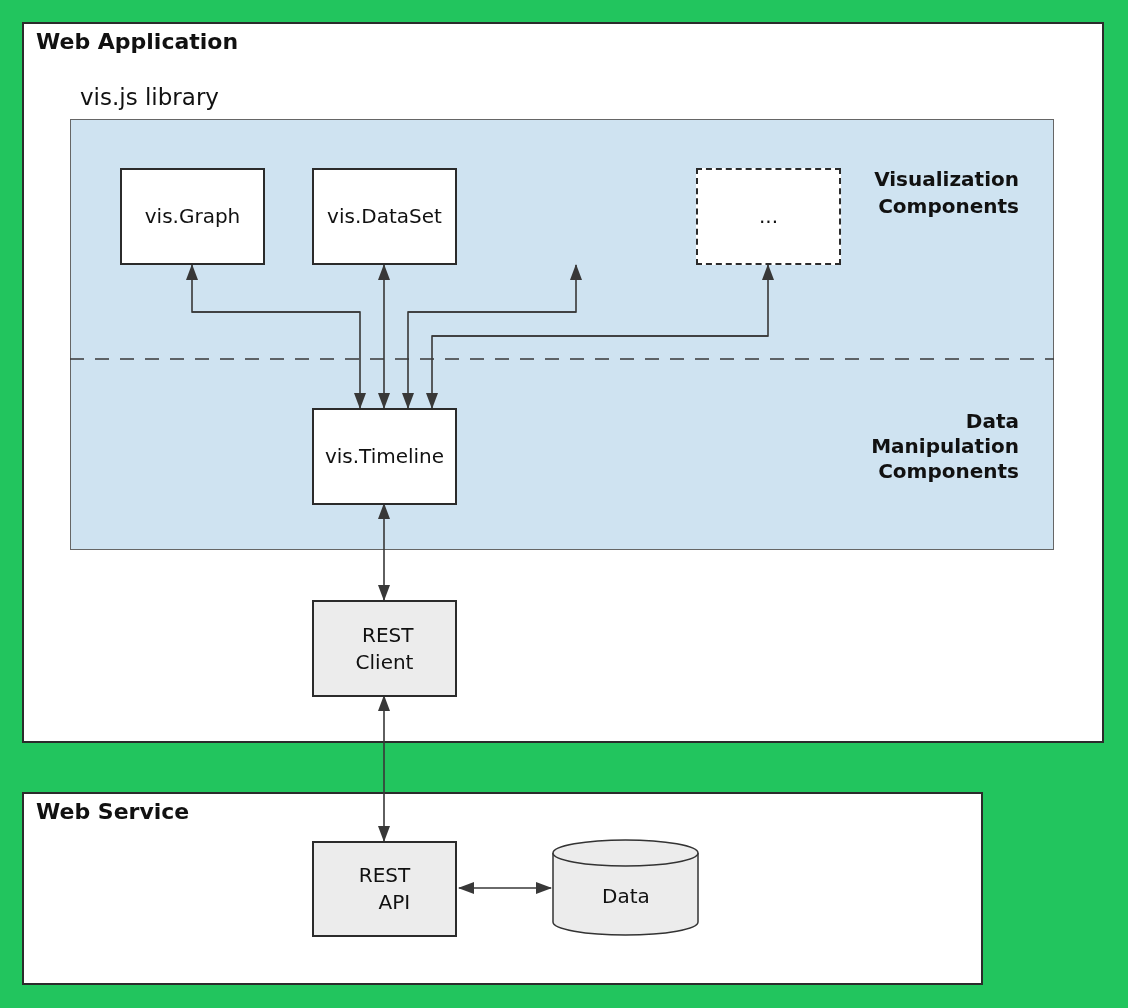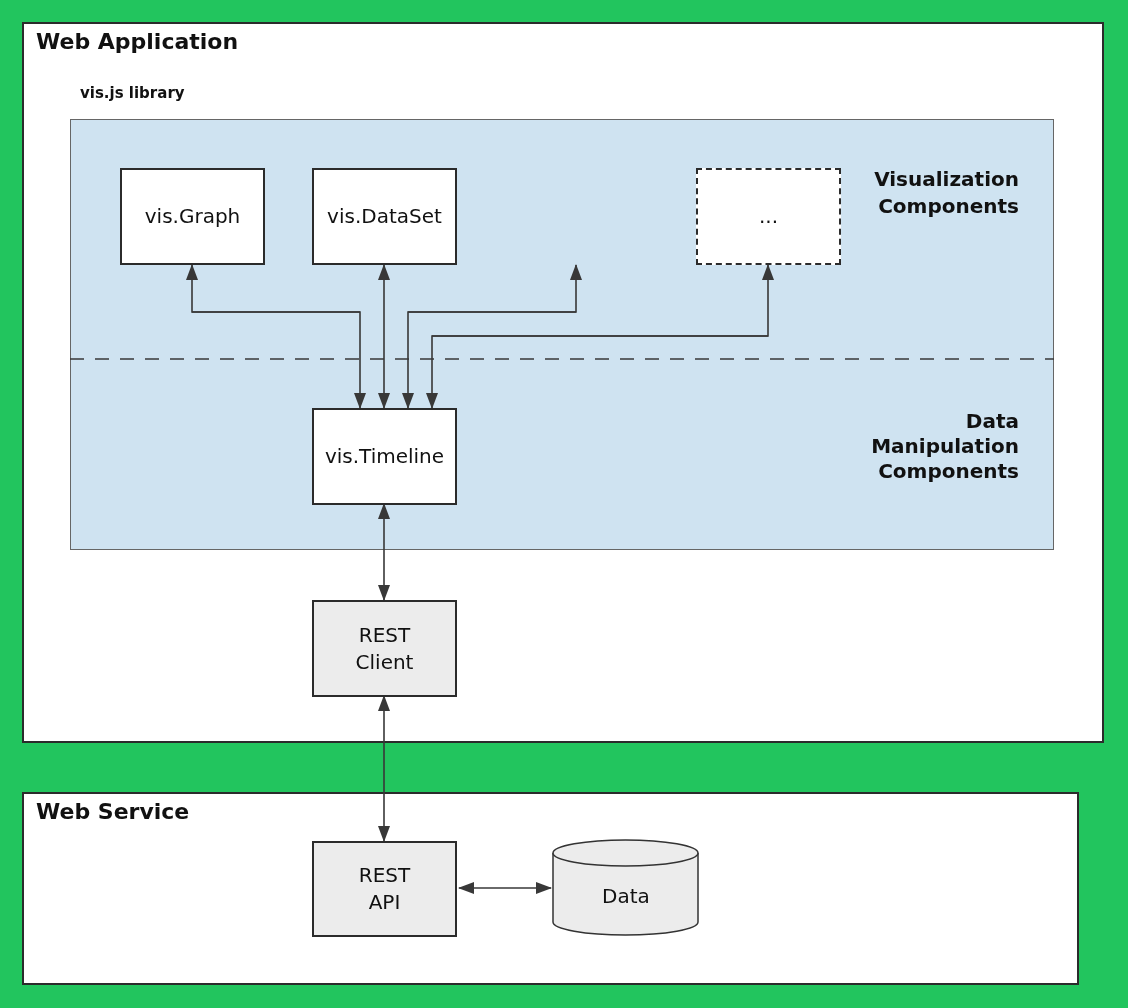--- a/index.html
+++ b/index.html
@@ -6,39 +6,39 @@
   .stage{
     position:relative;width:1128px;height:1008px;background:#22c55e;
     font-family:"DejaVu Sans","Liberation Sans",sans-serif;
     color:var(--text,#111);overflow:hidden;
   }
   .container{
     position:absolute;box-sizing:border-box;background:#fff;
     border:2px solid var(--border-dark,#2b2b2b);z-index:1;
   }
   .webapp{left:22px;top:22px;width:1082px;height:721px;}
-  .webservice{left:22px;top:792px;width:1057px;height:193px;}
+  .webservice{left:22px;top:792px;width:961px;height:193px;}
   .container-title{
     position:absolute;left:12px;top:5px;
     font-size:22px;font-weight:bold;white-space:nowrap;
   }
   .panel{
     position:absolute;left:70px;top:119px;width:984px;height:431px;
     box-sizing:border-box;background:var(--library-bg,#cfe3f1);
     border:1px solid var(--panel-border,#666);z-index:1;
   }
   .lib-title{
     position:absolute;left:80px;top:84px;
-    font-size:15px;font-weight:bold;z-index:3;white-space:nowrap;
+    font-size:23px;font-weight:normal;z-index:3;white-space:nowrap;
   }
   .node{
     position:absolute;box-sizing:border-box;width:145px;height:97px;
     border:2px solid var(--border-dark,#2b2b2b);background:var(--node-bg,#fff);
     display:flex;align-items:center;justify-content:center;
-    text-align:center;font-size:20px;line-height:27px;
+    text-align:right;font-size:20px;line-height:27px;
     white-space:pre-line;z-index:3;
   }
   .node.gray{background:var(--node-gray-bg,#ececec);}
   .node.dashed{border-style:dashed;}
   .seclabel{
     position:absolute;right:109px;font-size:20px;font-weight:bold;
     text-align:right;white-space:pre-line;z-index:3;
   }
   .seclabel.viz{top:166px;line-height:27px;}
   .seclabel.dm{top:409px;line-height:25px;}

